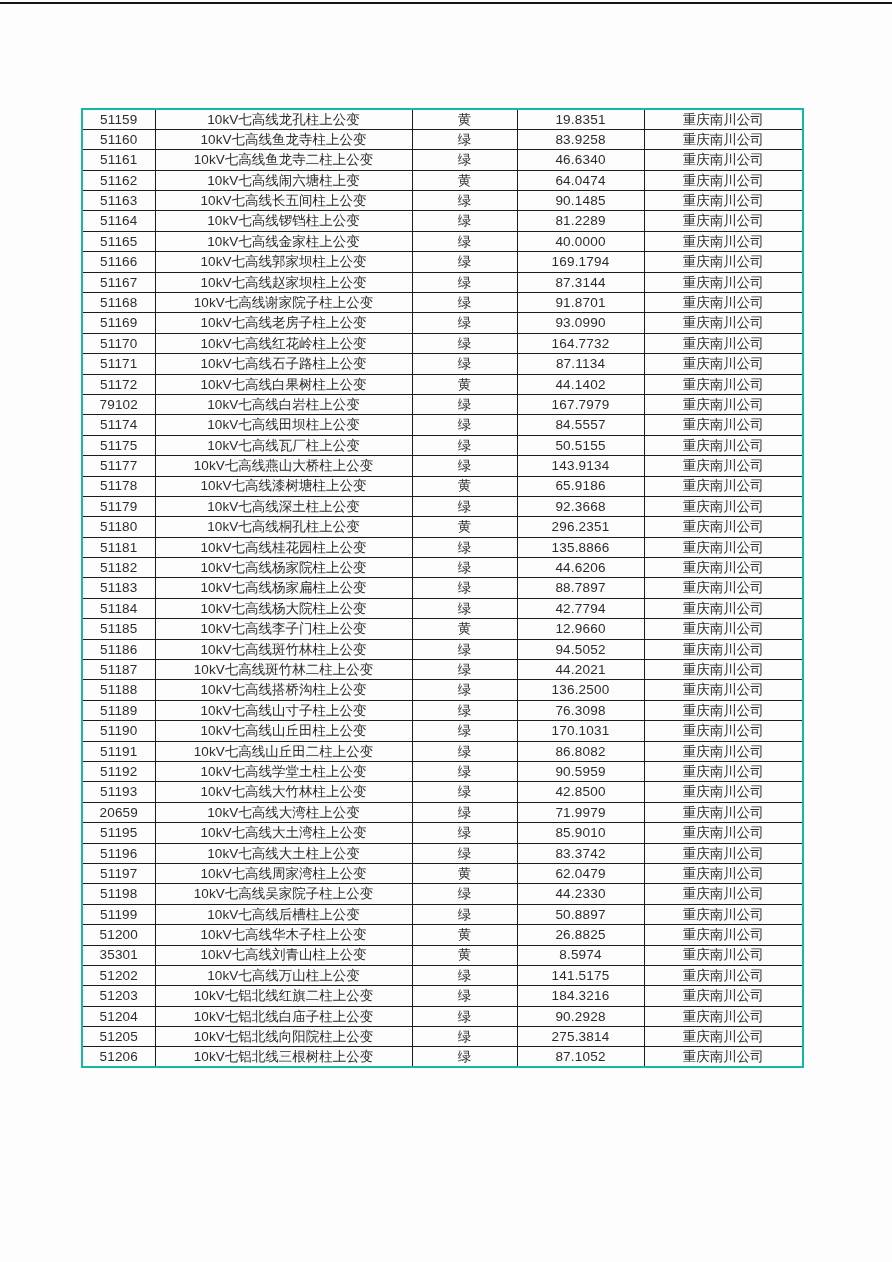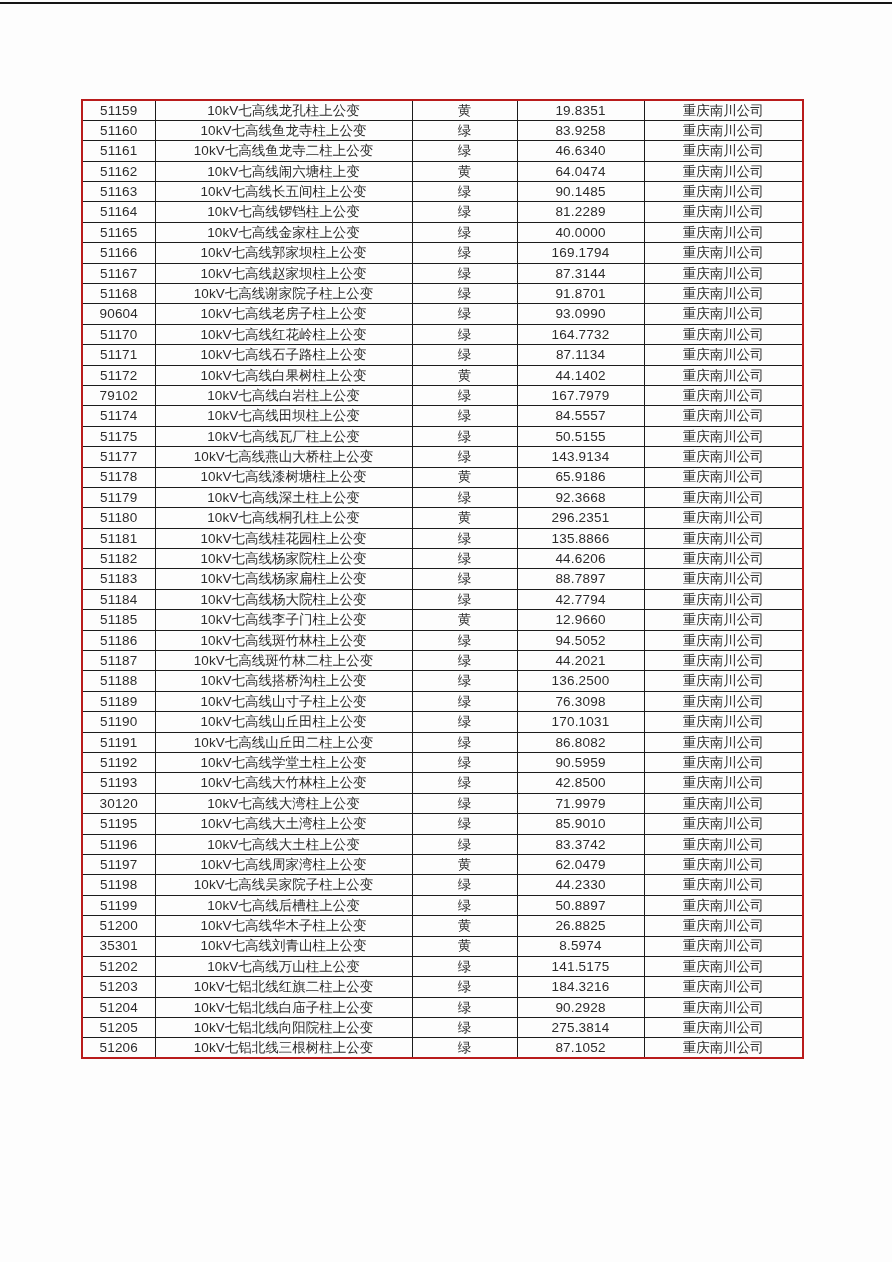--- a/index.html
+++ b/index.html
@@ -11,25 +11,25 @@
     overflow: hidden;
   }
   .scan-edge-line {
     position: absolute;
     top: 2px; left: 0;
     width: 892px; height: 2px;
     background: #151515;
   }
   .sheet-table {
     position: absolute;
-    top: 99px; left: 81px;
+    top: 108px; left: 81px;
     width: 721px;
     border-collapse: collapse;
     table-layout: fixed;
-    border: 2px solid #b91c1c;
+    border: 2px solid #14b8a6;
   }
   .sheet-table td {
     border: 1px solid #1c1c1c;
     height: 20.4px;
     padding: 0 2px;
     text-align: center;
     vertical-align: middle;
     font-size: 13.5px;
     color: #2b2b2b;
     white-space: nowrap;
@@ -121,21 +121,21 @@
     <td class="cell-company">重庆南川公司</td>
   </tr>
       <tr>
     <td class="cell-id">51168</td>
     <td class="cell-name">10kV七高线谢家院子柱上公变</td>
     <td class="cell-status">绿</td>
     <td class="cell-value">91.8701</td>
     <td class="cell-company">重庆南川公司</td>
   </tr>
       <tr>
-    <td class="cell-id">90604</td>
+    <td class="cell-id">51169</td>
     <td class="cell-name">10kV七高线老房子柱上公变</td>
     <td class="cell-status">绿</td>
     <td class="cell-value">93.0990</td>
     <td class="cell-company">重庆南川公司</td>
   </tr>
       <tr>
     <td class="cell-id">51170</td>
     <td class="cell-name">10kV七高线红花岭柱上公变</td>
     <td class="cell-status">绿</td>
     <td class="cell-value">164.7732</td>
@@ -289,21 +289,21 @@
     <td class="cell-company">重庆南川公司</td>
   </tr>
       <tr>
     <td class="cell-id">51193</td>
     <td class="cell-name">10kV七高线大竹林柱上公变</td>
     <td class="cell-status">绿</td>
     <td class="cell-value">42.8500</td>
     <td class="cell-company">重庆南川公司</td>
   </tr>
       <tr>
-    <td class="cell-id">30120</td>
+    <td class="cell-id">20659</td>
     <td class="cell-name">10kV七高线大湾柱上公变</td>
     <td class="cell-status">绿</td>
     <td class="cell-value">71.9979</td>
     <td class="cell-company">重庆南川公司</td>
   </tr>
       <tr>
     <td class="cell-id">51195</td>
     <td class="cell-name">10kV七高线大土湾柱上公变</td>
     <td class="cell-status">绿</td>
     <td class="cell-value">85.9010</td>

